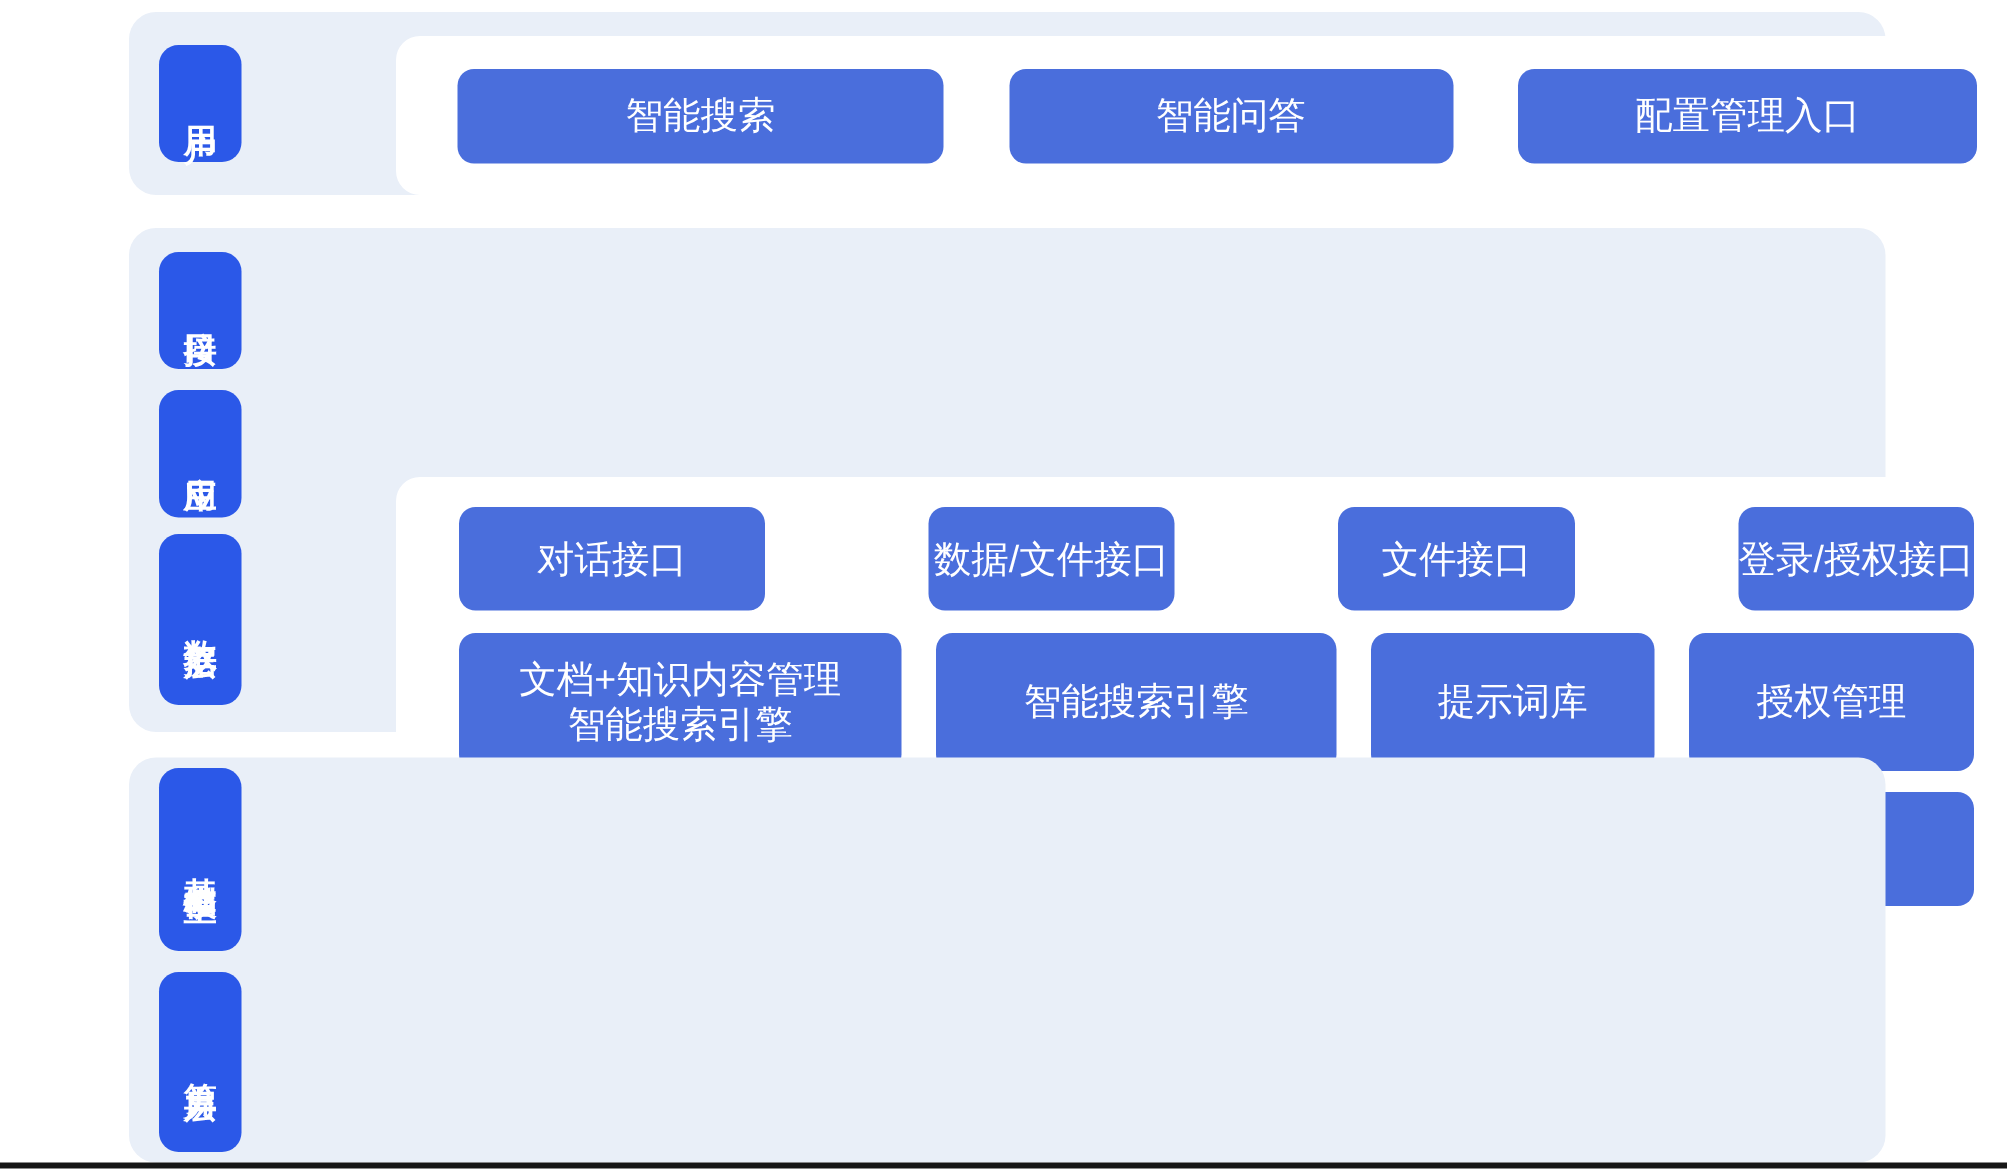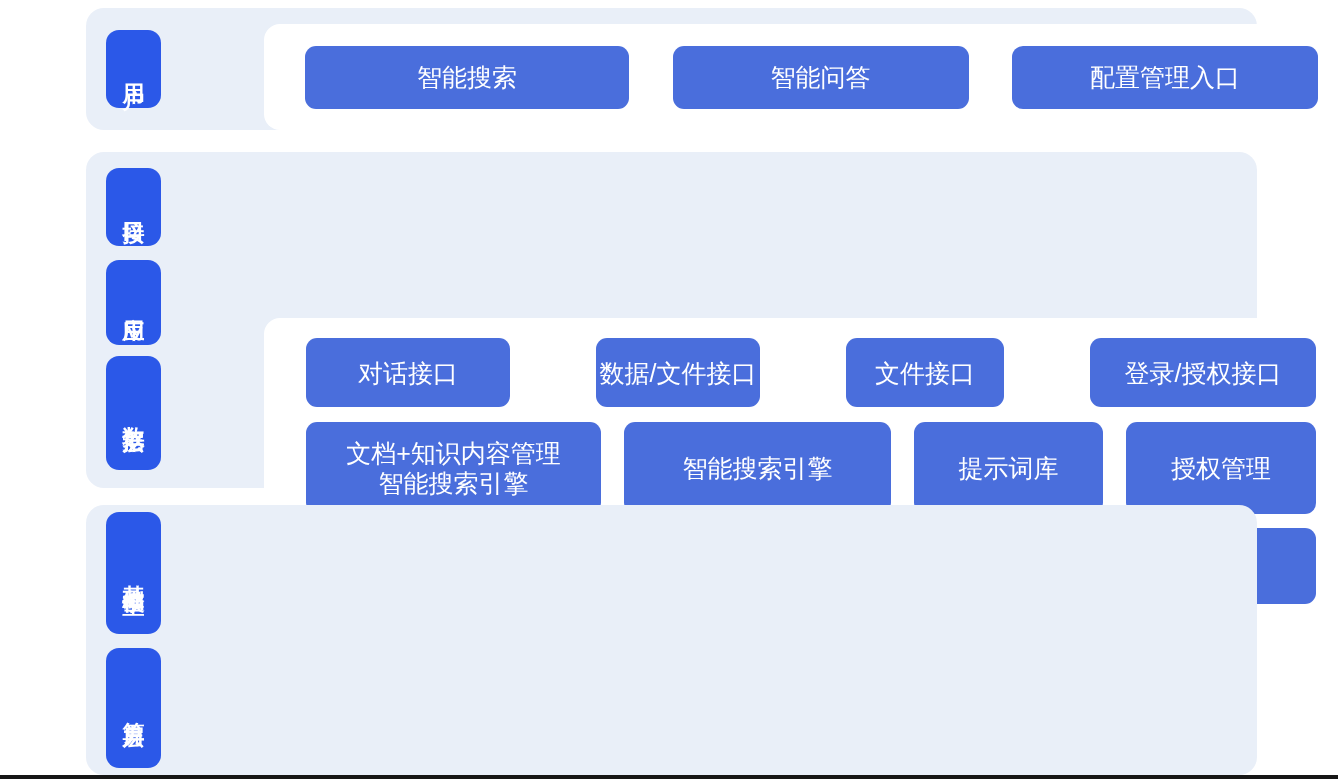--- a/index.html
+++ b/index.html
@@ -54,21 +54,21 @@
       </div>
     </div>
   </div>
 
   <div class="panel" id="panel-2">
     <div class="container" id="container-2">
       <div class="row row-s2-1">
         <div class="box" style="width:204px">对话接口</div>
         <div class="box" style="width:164px">数据/文件接口</div>
         <div class="box" style="width:158px">文件接口</div>
-        <div class="box" style="width:226px">登录/授权接口</div>
+        <div class="box" style="width:157px">登录/授权接口</div>
       </div>
       <div class="row row-s2-2">
         <div class="box" style="width:295px">
           <span class="line">文档+知识内容管理</span>
           <span class="line">智能搜索引擎</span>
         </div>
         <div class="box" style="width:267px">智能搜索引擎</div>
         <div class="box" style="width:189px">提示词库</div>
         <div class="box" style="width:190px">授权管理</div>
       </div>

